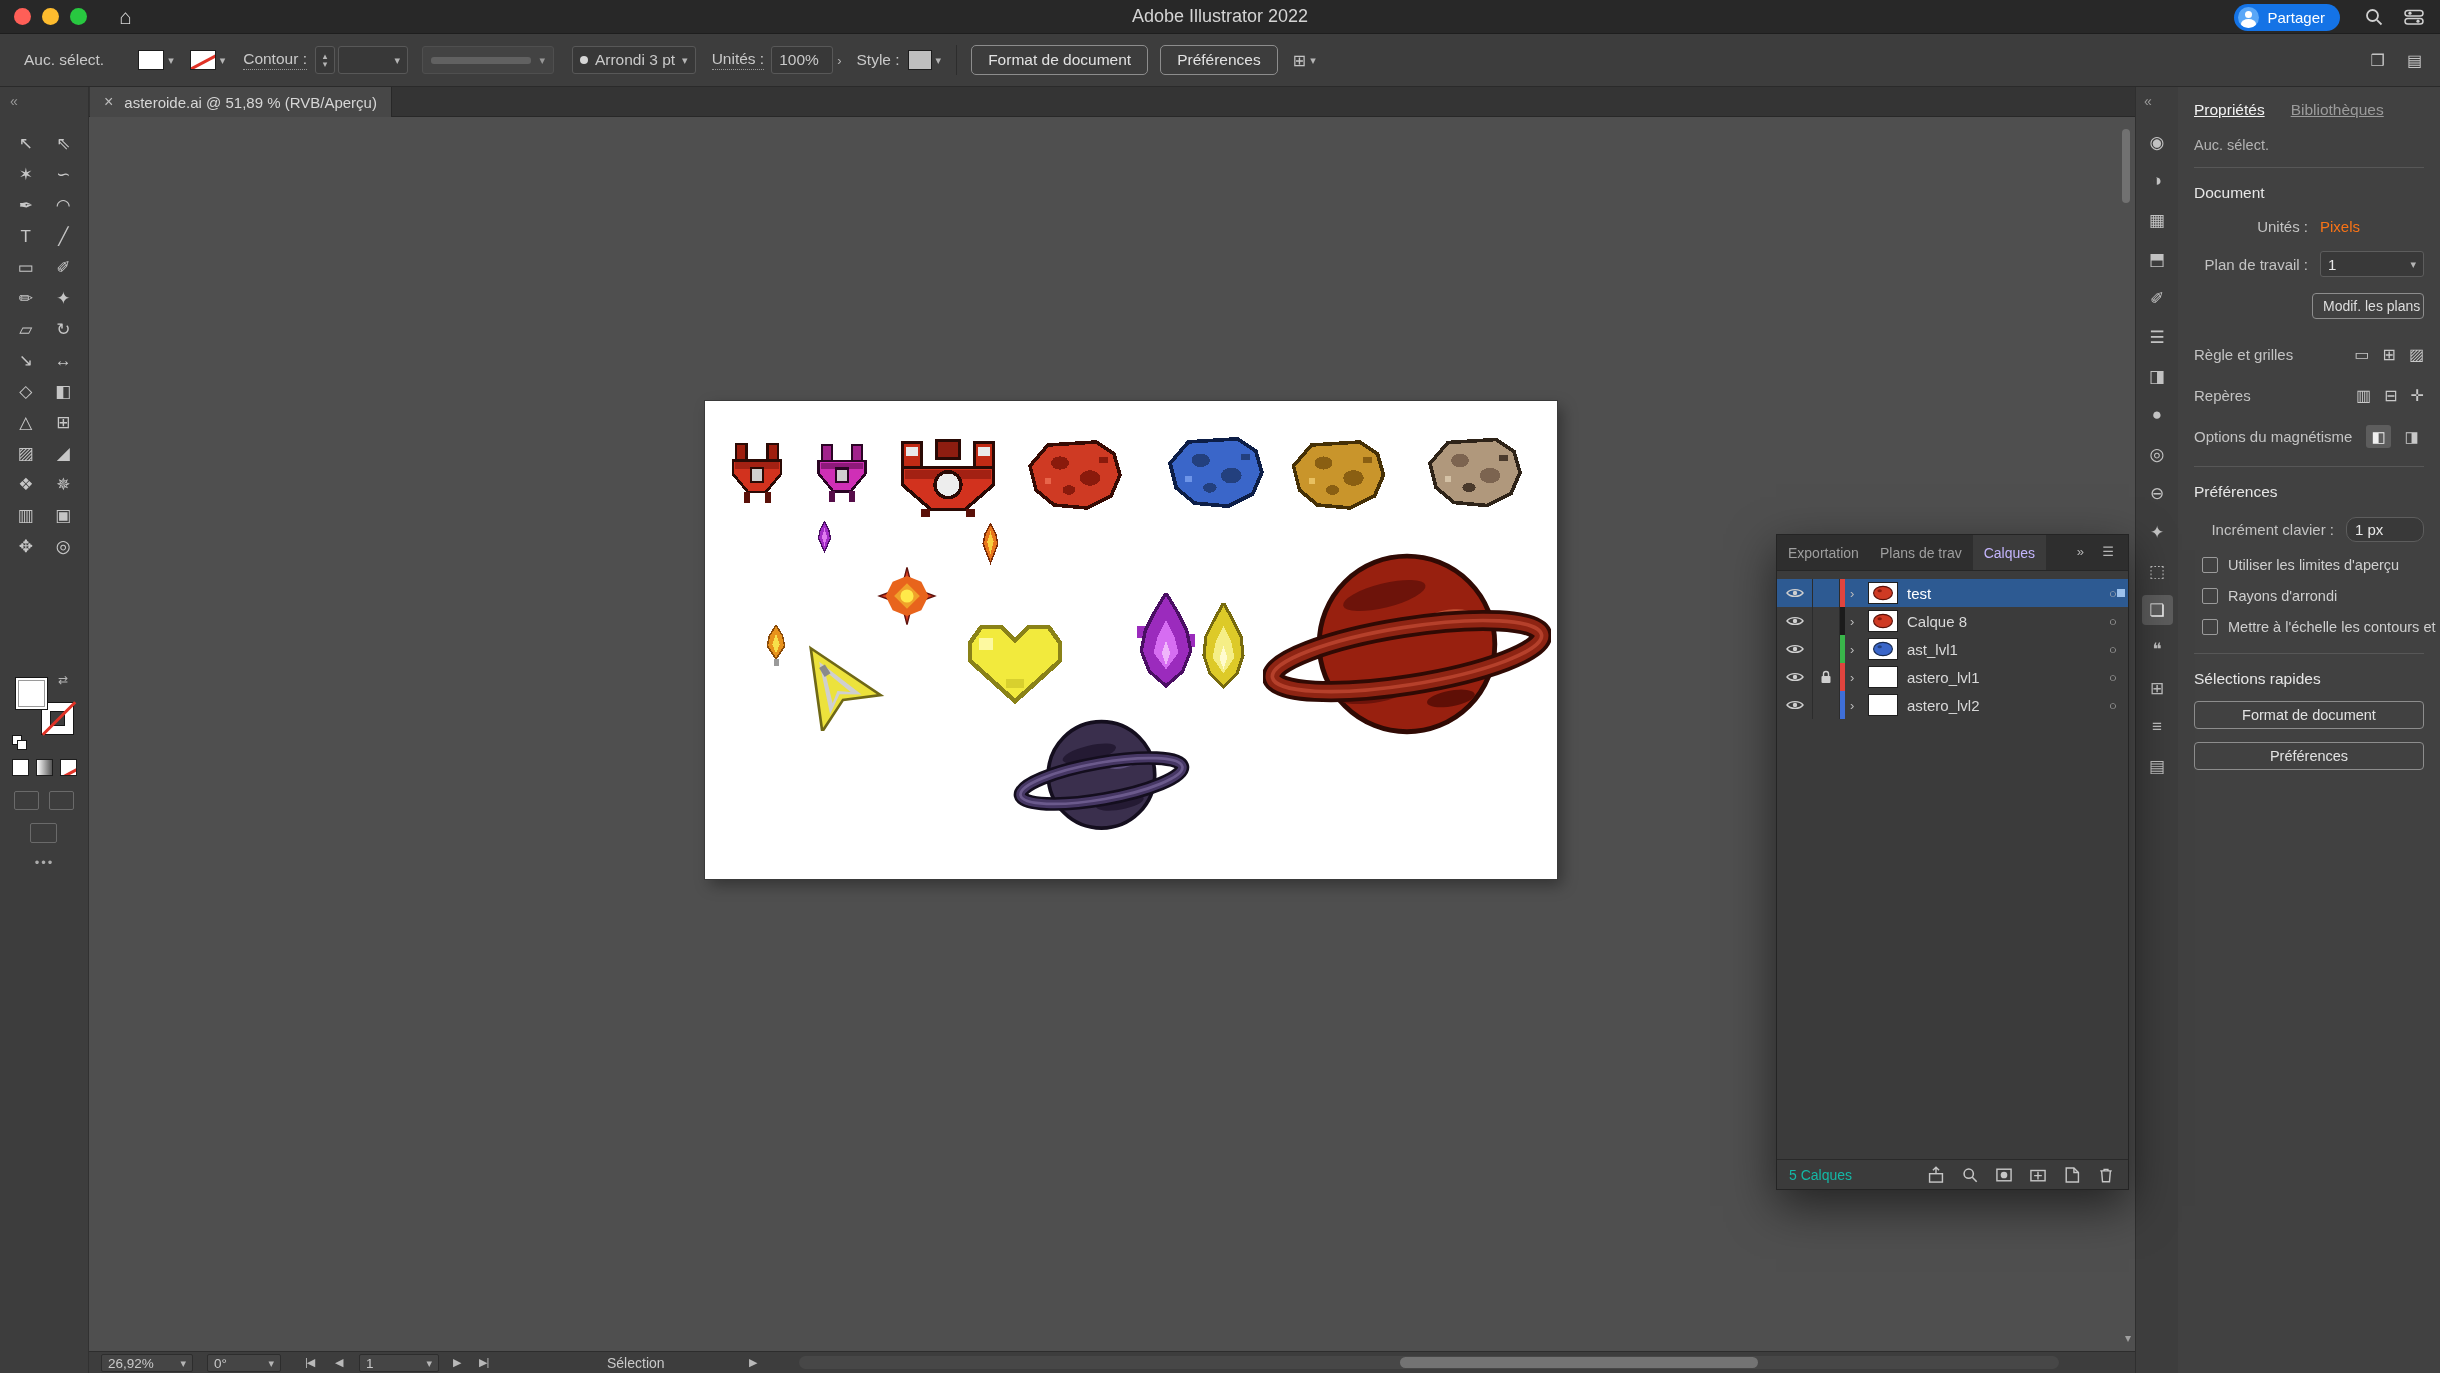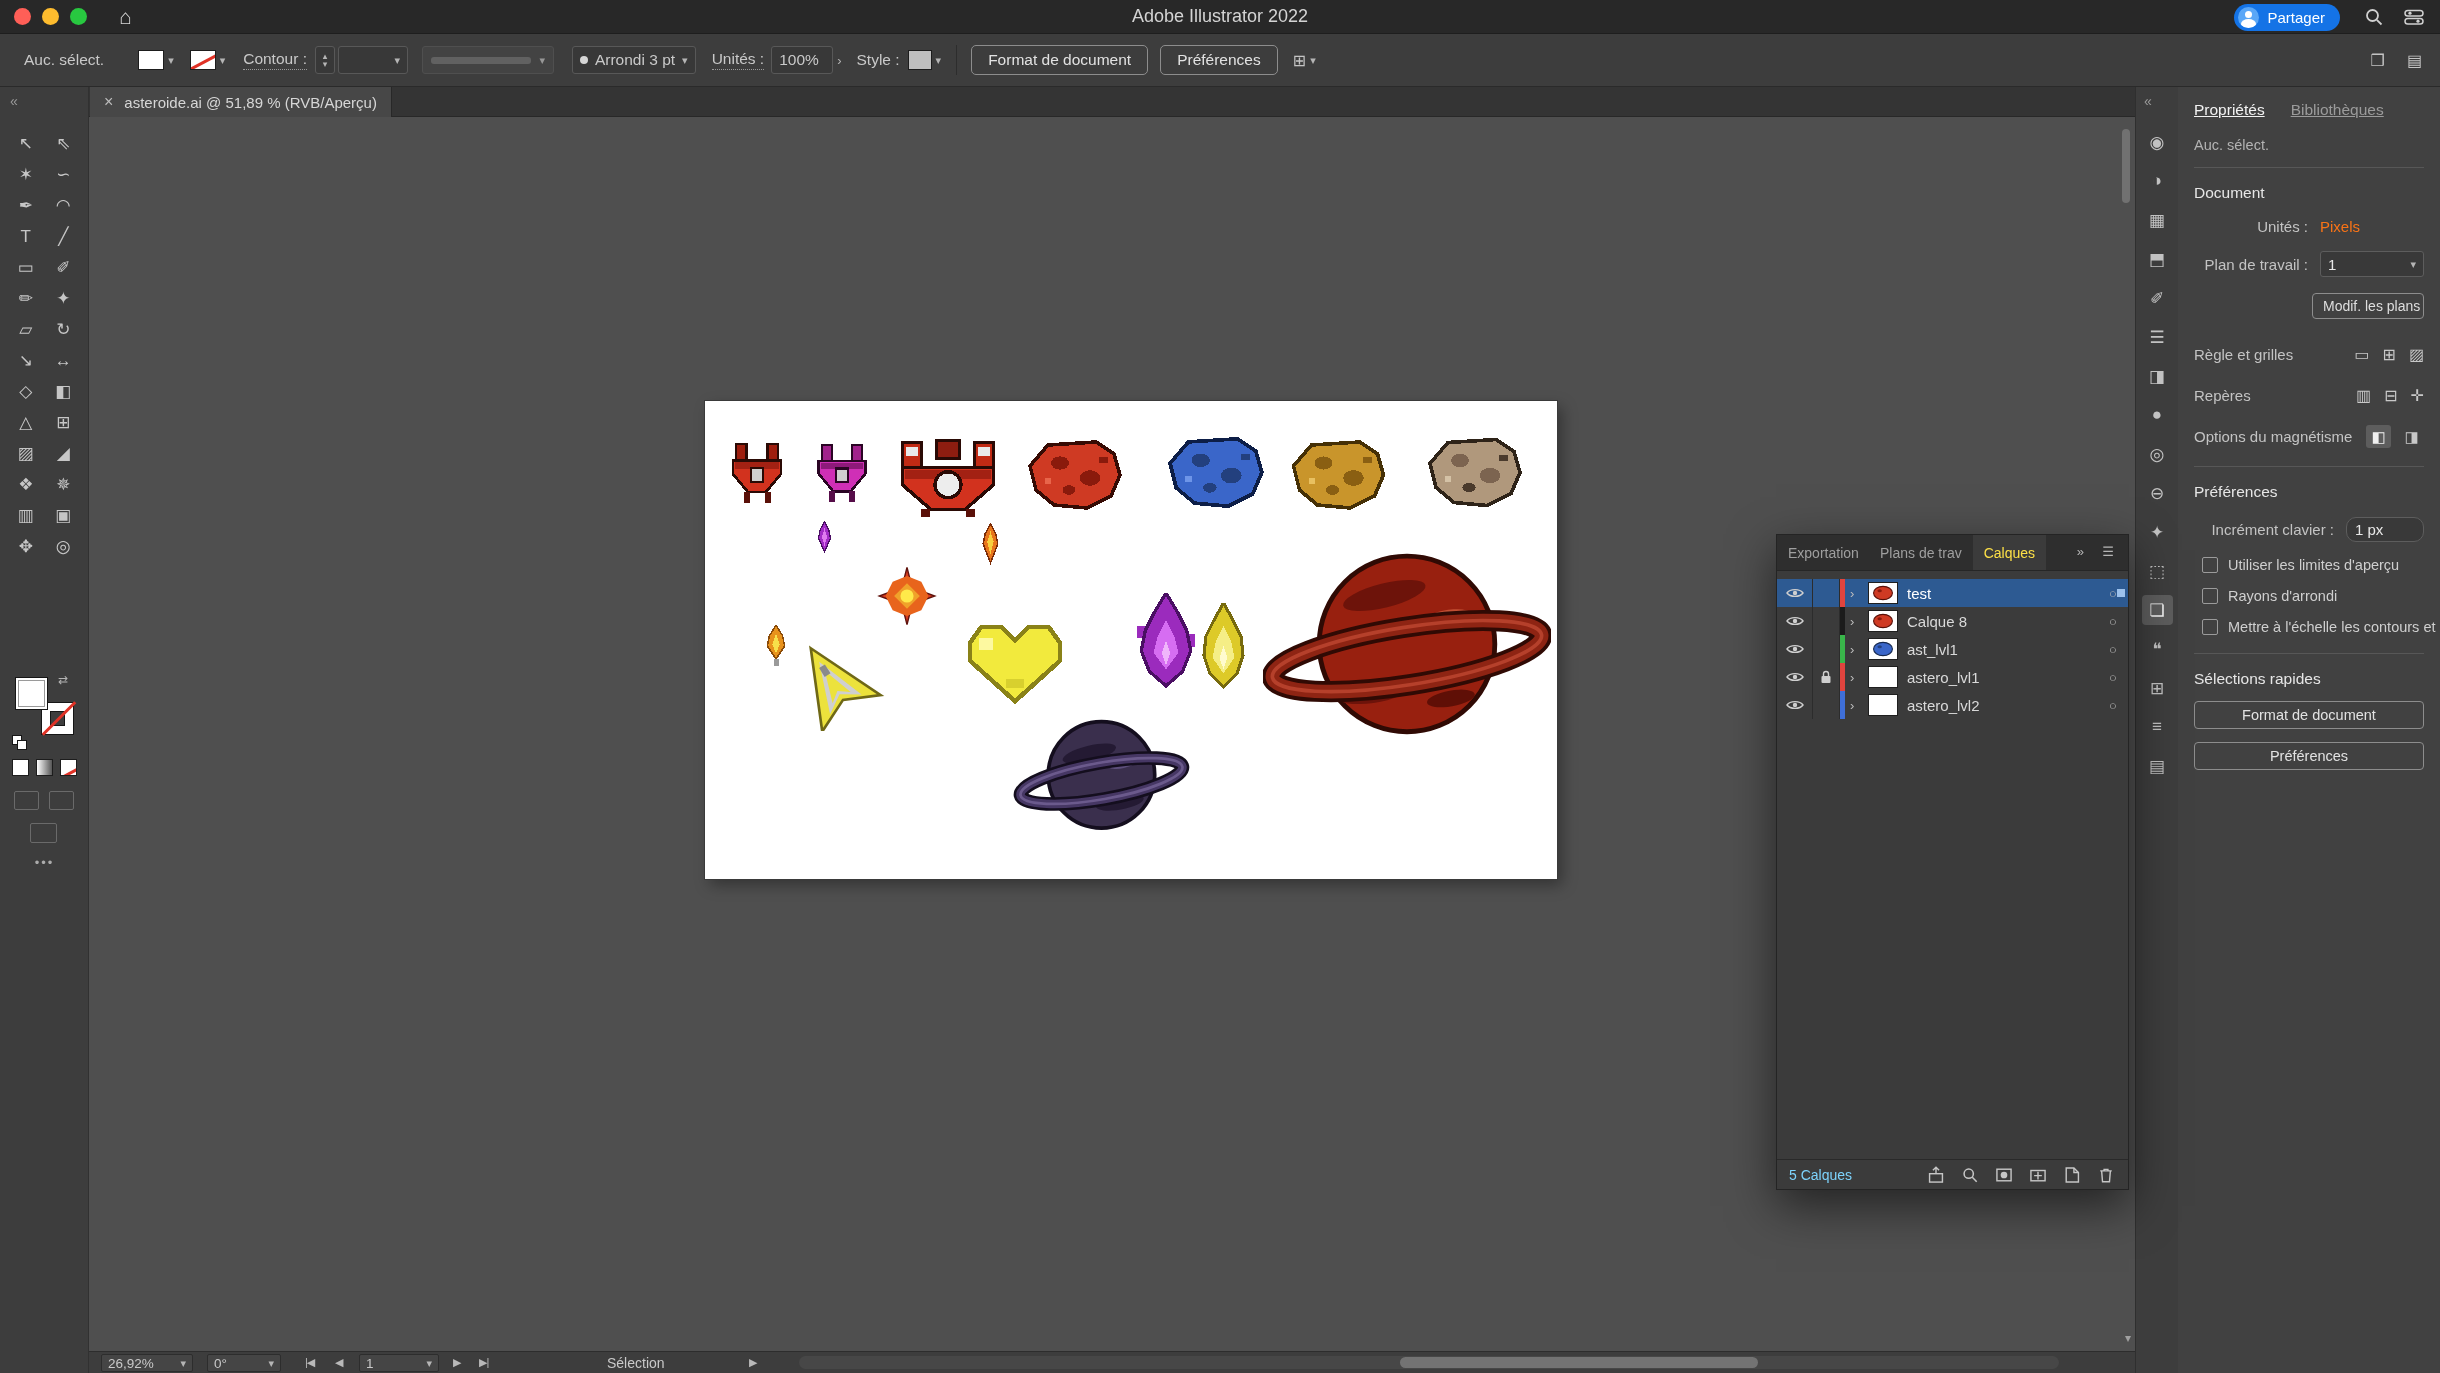--- a/index.html
+++ b/index.html
@@ -107,35 +107,35 @@
   .pp-iconbtn.active{background:#5d5d5d;color:#f0f0f0;}
   .pp-check{display:flex;align-items:center;gap:10px;margin:15px 0 0 24px;white-space:nowrap;font-size:14.5px;color:#cfcfcf;}
   .pp-checkbox{width:16px;height:16px;border:1px solid #9b9b9b;border-radius:2px;background:transparent;flex:none;}
   .pp-btn{display:block;margin:13px 16px 0;width:230px;height:28px;border:1px solid #8d8d8d;border-radius:4px;background:none;color:#e2e2e2;font-size:14.5px;font-family:inherit;}
 
   
   #layerspanel{position:absolute;left:1776px;top:534px;width:353px;height:656px;background:#3b3b3b;border:1px solid #242424;box-shadow:0 16px 44px rgba(0,0,0,.55);z-index:30;}
   .lp-header{height:36px;background:#2e2e2e;display:flex;align-items:stretch;font-size:14px;color:#9f9f9f;position:relative;border-bottom:1px solid #262626;}
   .lp-tab{display:flex;align-items:center;padding:0 11px;white-space:nowrap;overflow:hidden;}
   .lp-tab.t0{max-width:92px;}
-  .lp-tab.active{background:#3b3b3b;color:#fde047;}
+  .lp-tab.active{background:#3b3b3b;color:#c4b5fd;}
   .lp-hicon{position:absolute;top:9px;color:#b5b5b5;font-size:13px;}
   #layers-list{margin-top:8px;}
   .lp-row{height:28px;display:flex;align-items:center;font-size:15px;color:#d9d9d9;position:relative;}
   .lp-row.selected{background:#2d5a92;color:#fff;}
   .lp-row.selected::after{content:"";position:absolute;right:3px;top:10px;width:8px;height:8px;background:#9cc1ec;}
   .lp-eye{width:36px;height:100%;border-right:1px solid #2c2c2c;display:flex;align-items:center;justify-content:center;}
   .lp-lock{width:27px;height:100%;border-right:1px solid #2c2c2c;display:flex;align-items:center;justify-content:center;}
   .lp-strip{width:5px;height:100%;}
   .lp-chev{width:18px;padding-left:5px;color:#bdbdbd;font-size:13px;}
   .lp-thumb{width:30px;height:22px;margin-left:5px;border:1px solid #1f1f1f;background:#fff;flex:none;}
   .lp-thumb svg{width:100%;height:100%;display:block;}
   .lp-name{margin-left:9px;flex:1;white-space:nowrap;overflow:hidden;}
   .lp-target{width:30px;color:#bdbdbd;font-size:13px;text-align:center;}
-  .lp-footer{position:absolute;left:0;right:0;bottom:0;height:30px;border-top:1px solid #292929;display:flex;align-items:center;padding:0 12px;font-size:14px;color:#7dd3fc;background:#3b3b3b;}
+  .lp-footer{position:absolute;left:0;right:0;bottom:0;height:30px;border-top:1px solid #292929;display:flex;align-items:center;padding:0 12px;font-size:14px;color:#14b8a6;background:#3b3b3b;}
   .lp-footer .sp{flex:1;}
   .lp-ficon{width:20px;height:18px;margin-left:14px;}
   .lp-ficon svg{width:100%;height:100%;display:block;}
 </style>
 </head>
 <body>
 
 <div id="menubar">
   <span class="light" id="light-close"></span>
   <span class="light" id="light-min"></span>

